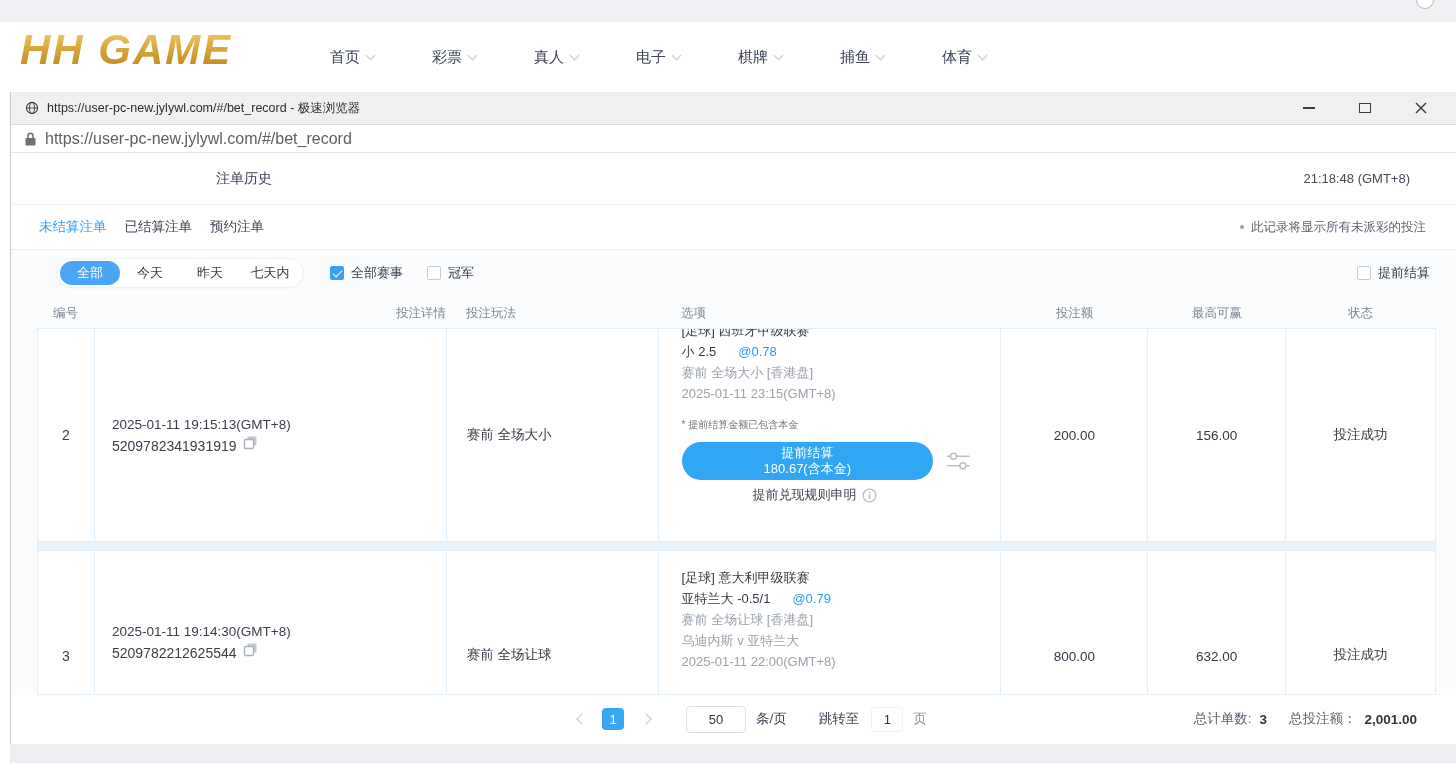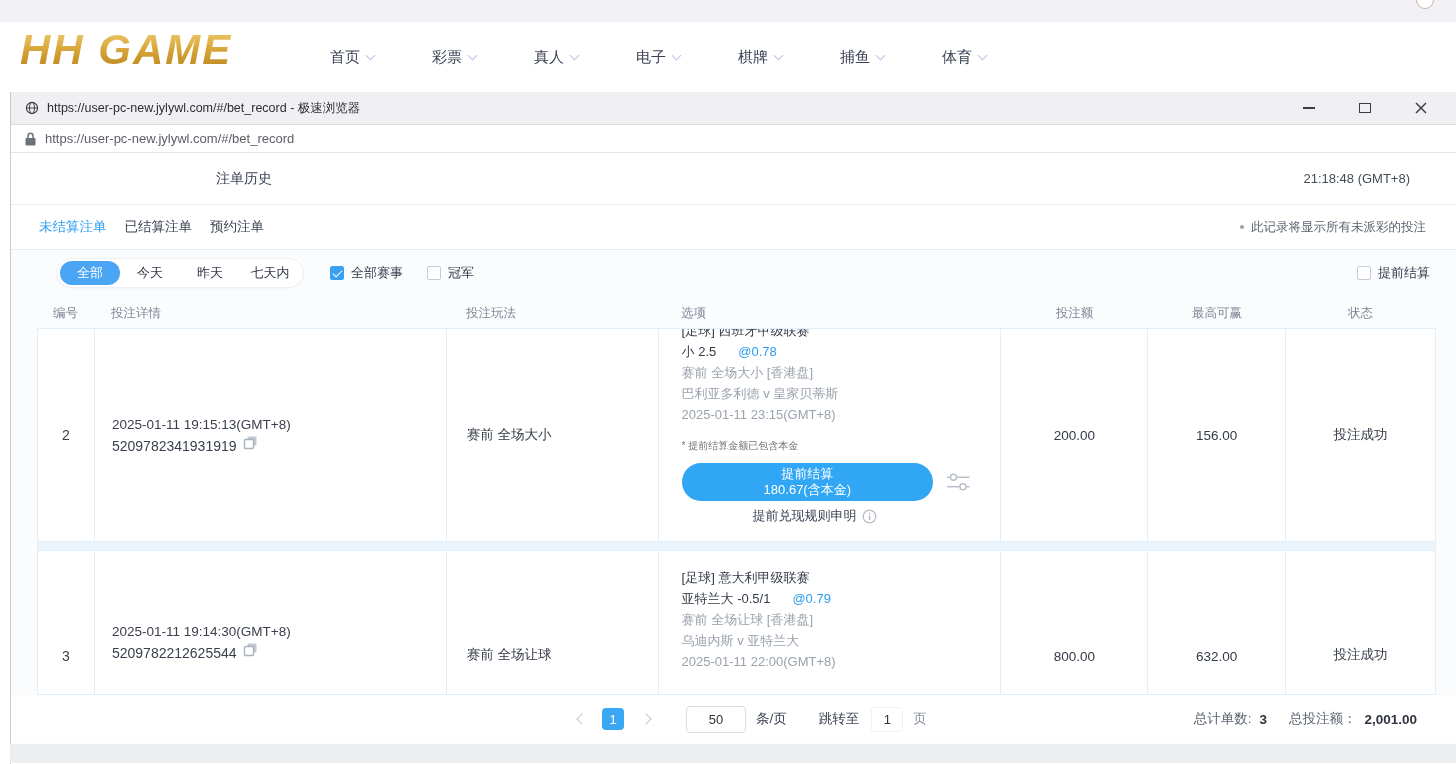--- a/index.html
+++ b/index.html
@@ -23,21 +23,21 @@
   
   .browser { position:absolute; top:92px; left:10px; width:1446px; height:672px; background:#fff;
     border-left:1px solid #c9c9cd; }
   .title-bar { height:33px; background:#f0f0f2; border-bottom:1px solid #dadade; display:flex; align-items:center; padding:0 14px;justify-content:flex-end; }
   .title-text { font-size:12.5px; color:#2e2e31; margin-left:8px; flex:1; }
   .win-controls { display:flex; align-items:center; gap:42px; padding-right:14px; }
   .wc { width:14px; height:14px; display:flex; align-items:center; justify-content:center; cursor:pointer; }
   .wc-min i { display:block; width:12px; height:2px; background:#3d3d40; }
   .wc-max i { display:block; width:12px; height:10px; border:1.5px solid #3d3d40; }
   .url-bar { height:28px; background:#fff; border-bottom:1px solid #e4e4e7; display:flex; align-items:center; padding:0 14px; }
-  .url-text { font-size:13px; color:#5c6066; margin-left:9px; }
+  .url-text { font-size:16px; color:#5c6066; margin-left:9px; }
 
   .bcontent { position:relative; width:100%; height:610px; background:#fff; }
   .page-header { position:absolute; top:0; left:0; right:0; height:52px; border-bottom:1px solid #eef0f3;
     display:flex; align-items:center; }
   .page-title { margin-left:205px; font-size:14px; color:#3a4254; }
   .page-time { margin-left:auto; margin-right:46px; font-size:13px; color:#454c57; }
   .tab-bar { position:absolute; top:52px; left:0; right:0; height:45px; border-bottom:1px solid #e8ebef;
     display:flex; align-items:center; }
   .tab { font-size:13.5px; color:#3c4353; margin-left:18px; cursor:pointer; }
   .tab:first-child { margin-left:30px; }
@@ -62,21 +62,21 @@
   .cb-events { margin-left:26px; } .cb-champ { margin-left:24px; }
   .cb-early { margin-left:auto; }
 
   
   .btable { position:absolute; top:48px; left:26px; width:1399px; }
   .thead { display:flex; height:30px; align-items:center; font-size:12.5px; color:#7d8695; }
   .trow { display:flex; background:#fff; border:1px solid #e1effb; }
   .row-gap { height:8px; background:#e9f4fd; border-left:1px solid #e1effb; border-right:1px solid #e1effb; }
   .c0{width:57px;} .c1{width:352px;} .c2{width:212px;} .c3{width:343px;} .c4{width:147px;} .c5{width:138px;} .c6{width:149px;}
   .th.c0,.th.c4,.th.c5,.th.c6 { text-align:center; }
-  .th.c1 { padding-left:17px; } .th.c2 { padding-left:20px; } .th.c3 { padding-left:23px; }
+  .th.c1 { padding-left:17px;text-align:right; } .th.c2 { padding-left:20px; } .th.c3 { padding-left:23px; }
   .trow > div { border-right:1px solid #e1effb; }
   .trow > div:last-child { border-right:none; }
   .row2 { height:214px; } .row3 { height:145px; }
   .cell { display:flex; flex-direction:column; justify-content:center; font-size:13px; color:#333a46; }
   .cell.num { align-items:center; font-size:14px; color:#3a414d; }
   .cell.center { align-items:center; font-size:13.5px; color:#333a46; }
   .row3 .cell.low { justify-content:flex-end; padding-bottom:30px; }
   .cell.detail { padding-left:17px; }
   .detail .bet-time { font-size:13.5px; color:#3a414d; line-height:21px; }
   .detail .bet-no { font-size:14px; color:#3a414d; line-height:22px; display:flex; align-items:flex-start; gap:6px; }
@@ -252,21 +252,20 @@
                 </svg>
               </div>
             </div>
             <div class="cell play c2">赛前  全场大小</div>
             <div class="cell option c3">
               <div class="opt-line opt-dark clip-top">[足球] 西班牙甲级联赛</div>
               <div class="opt-line opt-sel">
                 <span>小 2.5</span><span class="odds">@0.78</span>
               </div>
               <div class="opt-line opt-gray">赛前 全场大小 [香港盘]</div>
-              <div class="opt-line opt-gray">巴利亚多利德 v 皇家贝蒂斯</div>
               <div class="opt-line opt-gray">2025-01-11 23:15(GMT+8)</div>
               <div class="cashout">
                 <div class="cash-note">* 提前结算金额已包含本金</div>
                 <div class="cash-btn-row">
                   <button class="cash-btn">
                     <span>提前结算</span><br>
                     <span>180.67(含本金)</span>
                   </button>
                   <svg class="slider-icon" width="28" height="22" viewBox="0 0 28 22">
                     <line x1="2" y1="6" x2="26" y2="6" stroke="#b6bec9" stroke-width="1.5"></line>

